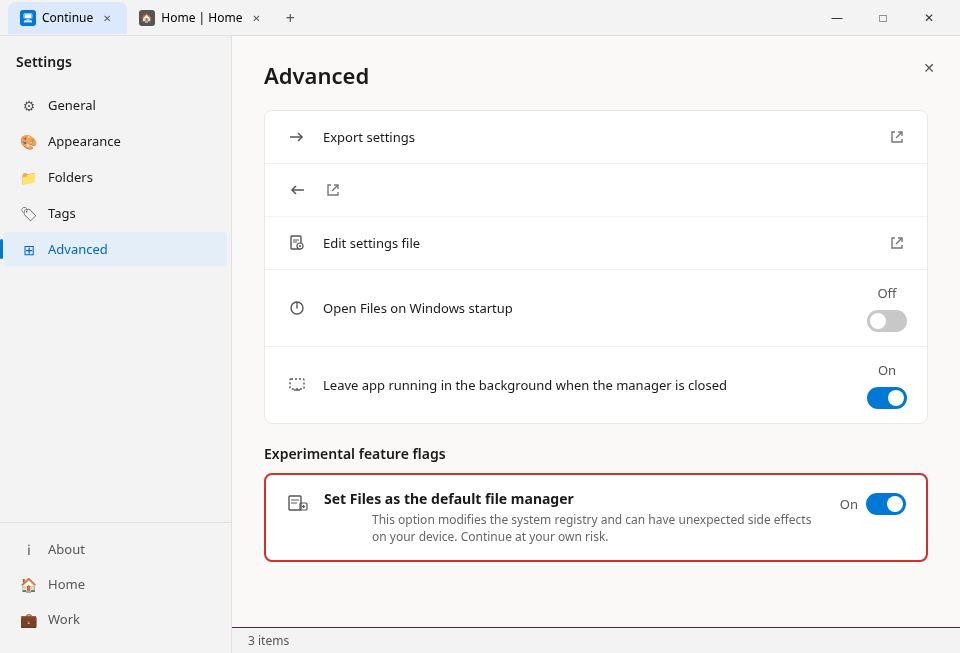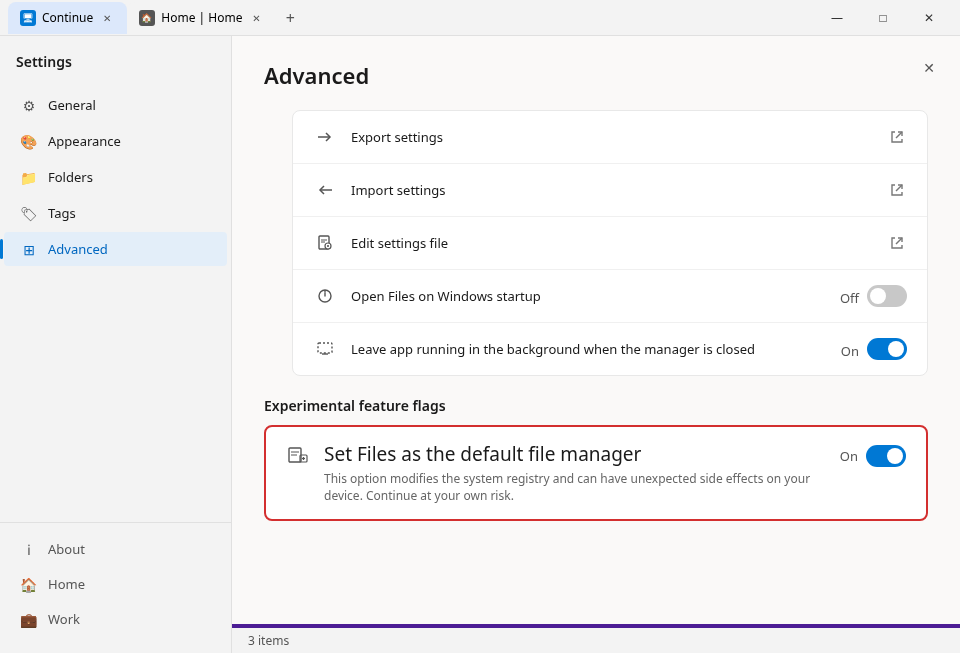--- a/index.html
+++ b/index.html
@@ -153,21 +153,21 @@
       border-top: 1px solid #e0e0e0;
     }
     .sidebar-bottom .nav-item {
       font-size: 13px;
       color: #555;
     }
 
     
     .statusbar {
       background: #f3f3f3;
-      border-top: 4px solid #4c1d95;
+      border-top: 1px solid #4c1d95;
       padding: 4px 16px;
       font-size: 12px;
       color: #555;
     }
 
     
     .main-panel {
       flex: 1;
       background: #faf9f8;
       overflow-y: auto;
@@ -197,21 +197,20 @@
       color: #1a1a1a;
       margin-bottom: 20px;
     }
 
     
     .settings-card {
       background: #ffffff;
       border: 1px solid #e8e8e8;
       border-radius: 8px;
       margin-bottom: 8px;
-      margin-left: 28px;
     }
     .setting-row {
       display: flex;
       align-items: center;
       padding: 14px 20px;
       border-bottom: 1px solid #f0f0f0;
       gap: 14px;
     }
     .setting-row:last-child { border-bottom: none; }
     .setting-icon {
@@ -224,22 +223,23 @@
       font-size: 16px;
       color: #555;
     }
     .setting-label {
       flex: 1;
       font-size: 13px;
       color: #1a1a1a;
     }
     .setting-action {
       display: flex;
-      align-items: flex-end;
+      align-items: center;
       gap: 8px;
+      flex-direction: column;
     }
     .external-icon {
       width: 20px;
       height: 20px;
       display: flex;
       align-items: center;
       justify-content: center;
       color: #777;
       font-size: 13px;
     }
@@ -293,29 +293,30 @@
     .experimental-row {
       display: flex;
       align-items: flex-start;
       padding: 14px 20px;
       gap: 14px;
     }
     .exp-text {
       flex: 1;
     }
     .exp-title {
-      font-size: 19px;
-      font-weight: 400;
+      font-size: 14px;
+      font-weight: 700;
       color: #1a1a1a;
       margin-bottom: 4px;
     }
     .exp-desc {
       font-size: 12px;
       color: #666;
       line-height: 1.4;
+      margin-left: 48px;
     }
     .exp-action {
       display: flex;
       align-items: center;
       gap: 8px;
       flex-shrink: 0;
       margin-top: 4px;
     }
   </style>
 </head>
@@ -409,21 +410,20 @@
           </div>
         </div>
 
         <div class="setting-row">
           <div class="setting-icon">
             <svg width="18" height="18" viewBox="0 0 18 18" fill="none">
               <line x1="16" y1="9" x2="4" y2="9" stroke="#555" stroke-width="1.5"></line>
               <polyline points="8,5 4,9 8,13" fill="none" stroke="#555" stroke-width="1.5"></polyline>
             </svg>
           </div>
-          <span class="setting-label">Import settings</span>
           <div class="setting-action">
             <div class="external-icon">
               <svg width="14" height="14" viewBox="0 0 14 14" fill="none">
                 <path d="M5 2H2v10h10V9" stroke="#777" stroke-width="1.4"></path>
                 <path d="M8 2h4v4" stroke="#777" stroke-width="1.4"></path>
                 <line x1="12" y1="2" x2="6" y2="8" stroke="#777" stroke-width="1.4"></line>
               </svg>
             </div>
           </div>
         </div>

